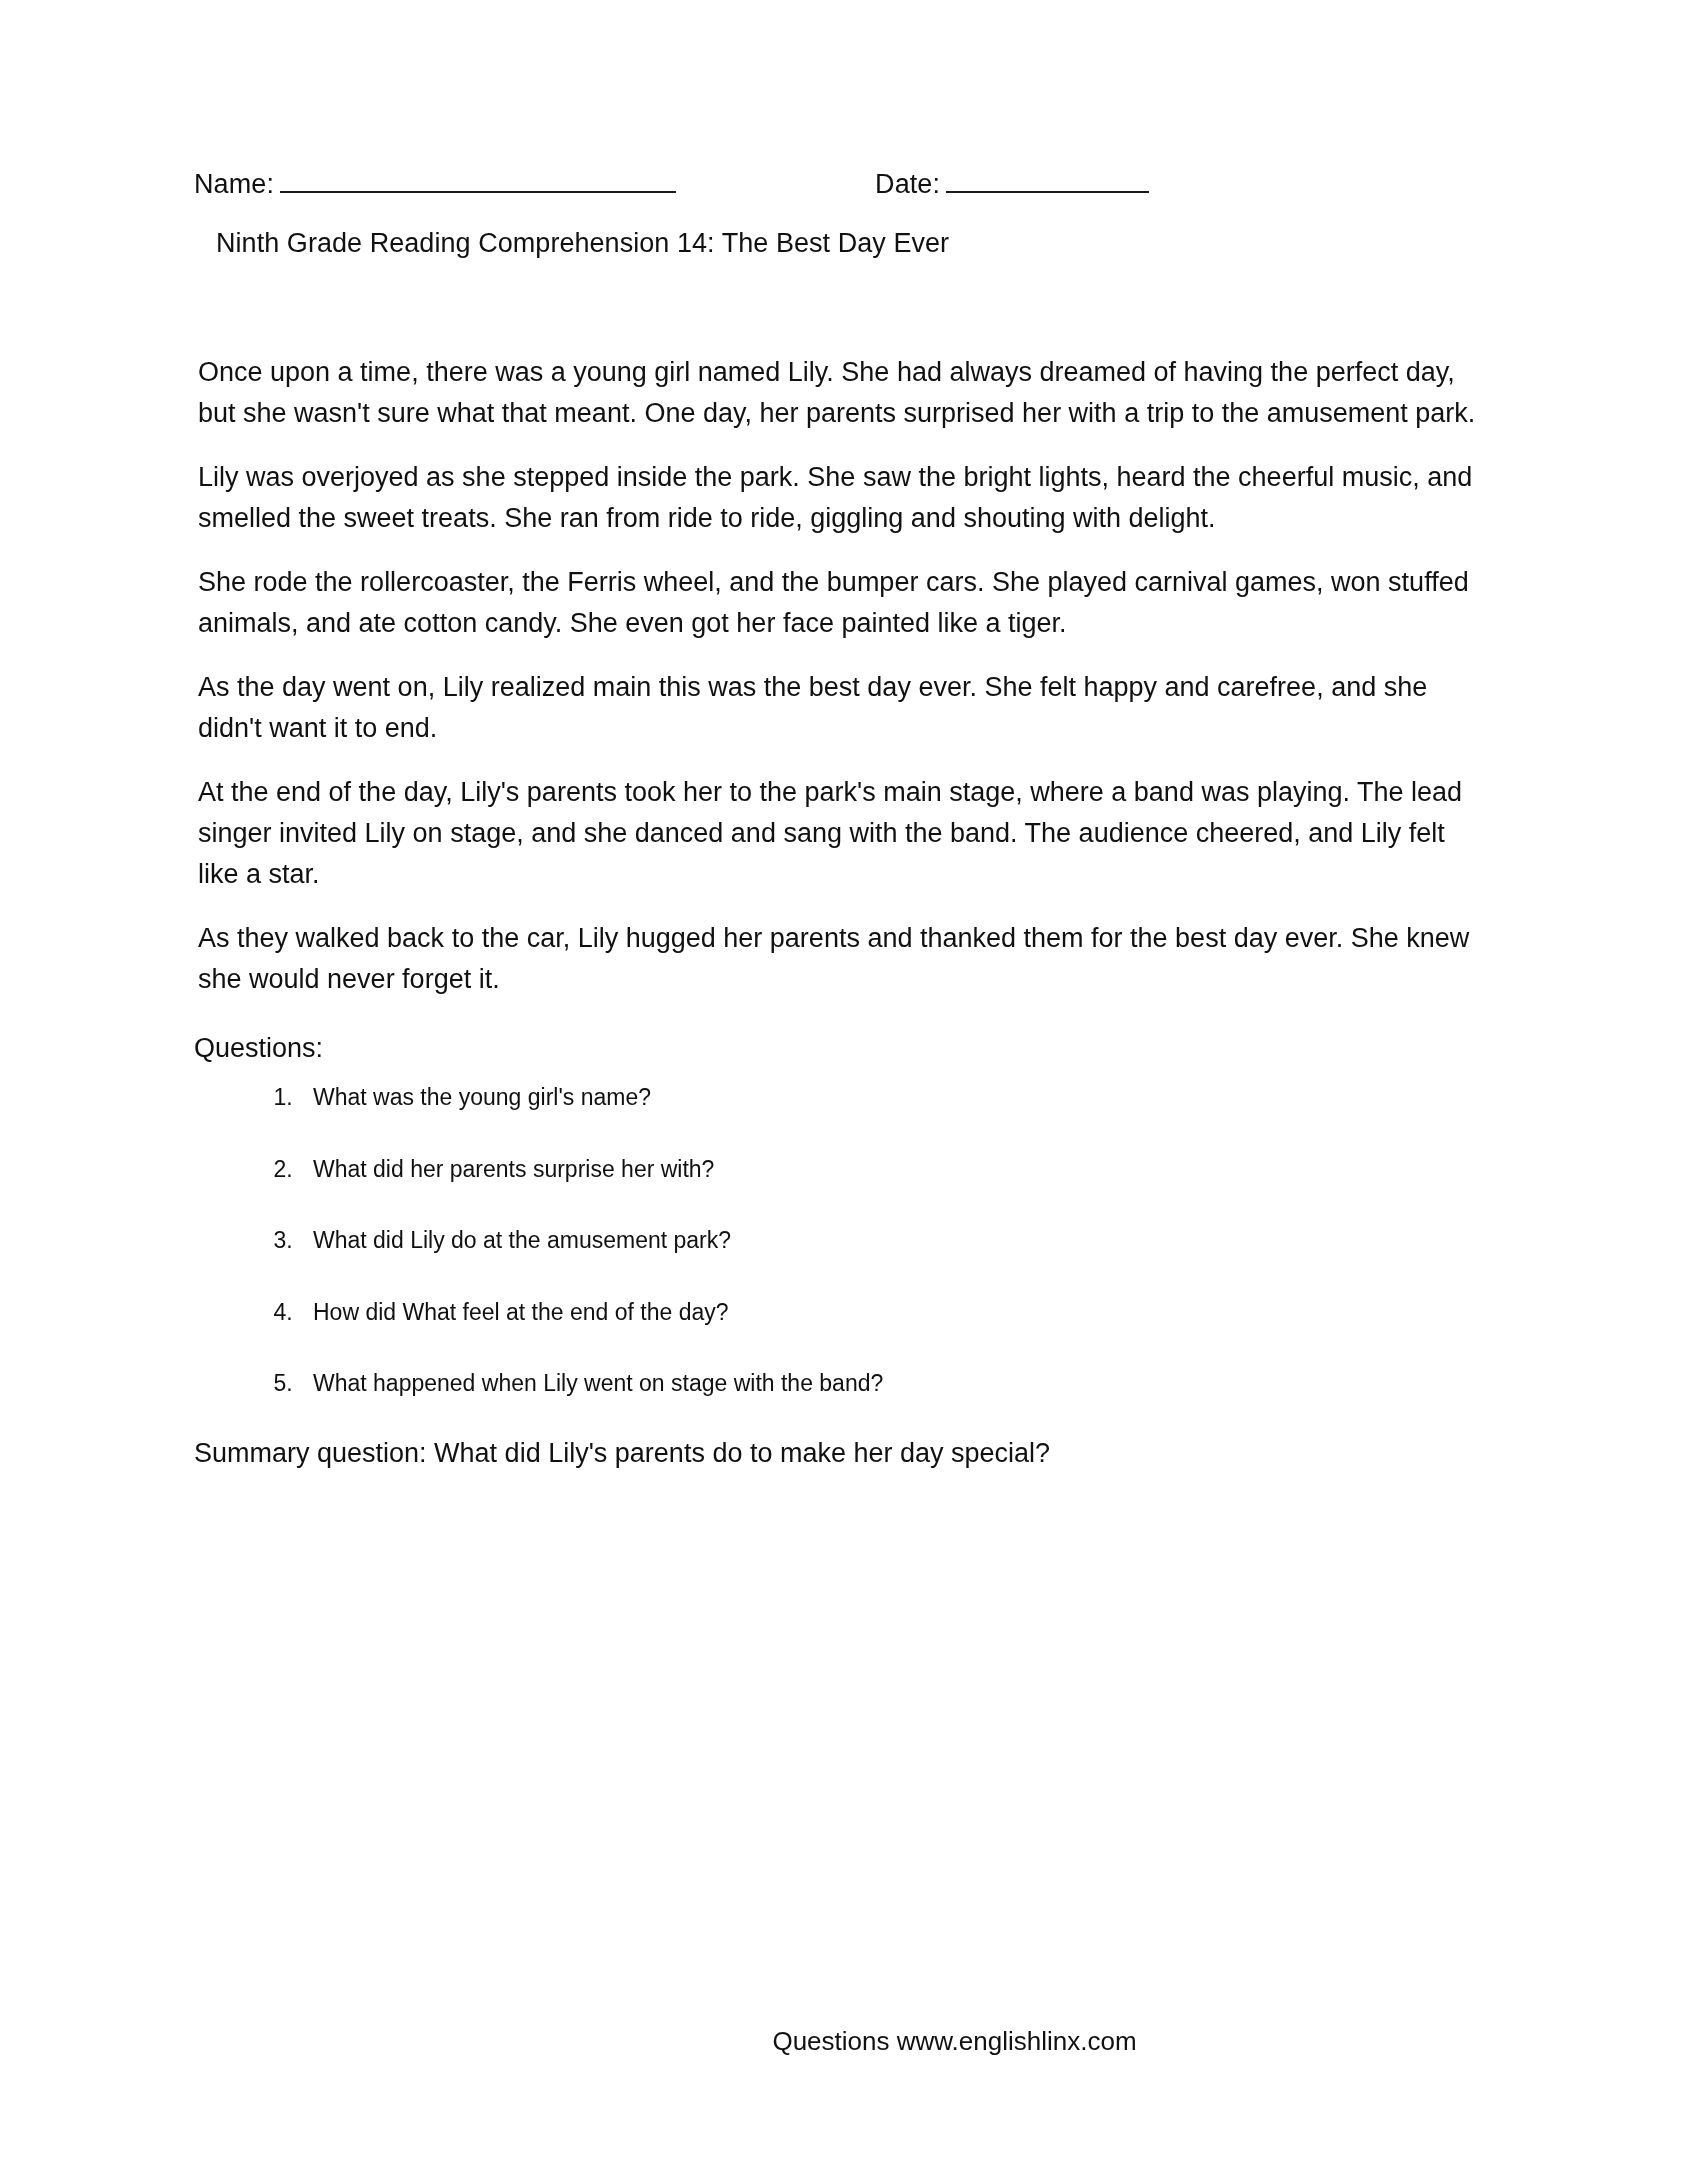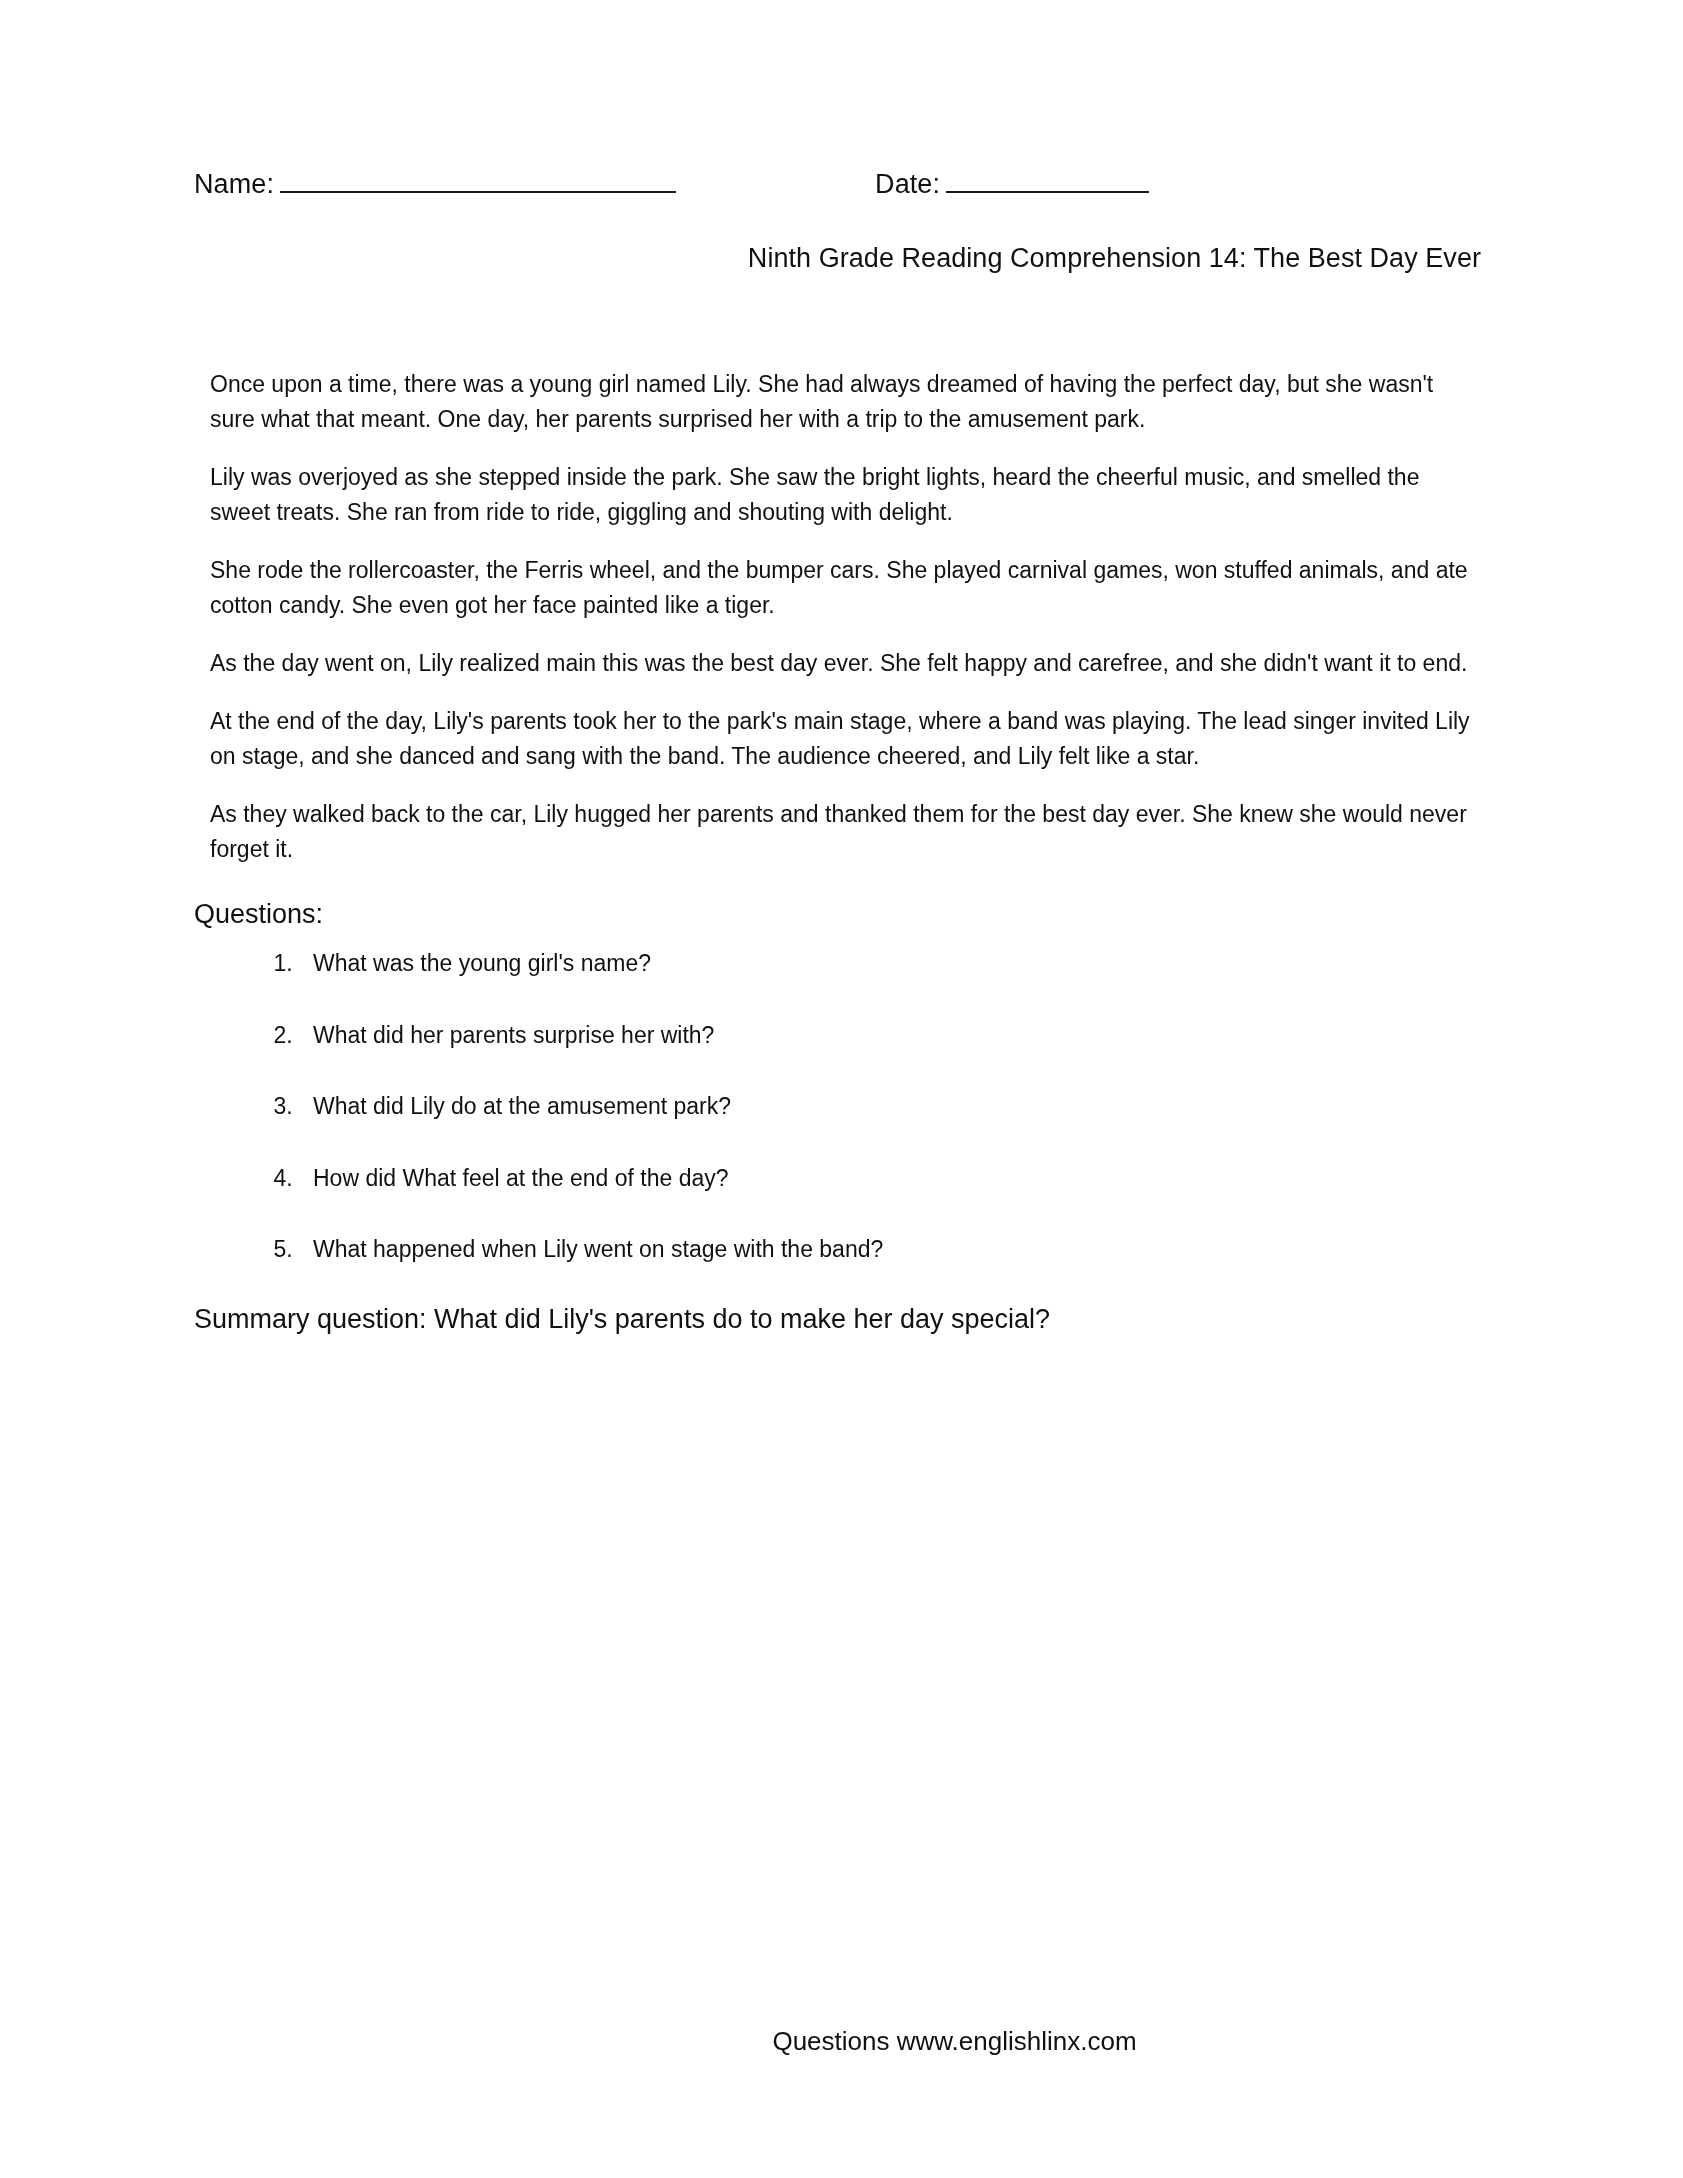--- a/index.html
+++ b/index.html
@@ -52,34 +52,34 @@
   .blank-line {
     display: inline-block;
     border-bottom: 2px solid #1a1a1a;
     height: 23px;
     margin-left: 6px;
   }
   .blank-name { width: 396px; }
   .blank-date { width: 203px; }
 
   .doc-title {
-    text-align: right;
+    text-align: left;
     font-size: 27px;
-    margin-top: 43px;
+    margin-top: 28px;
     margin-left: 22px;
     letter-spacing: 0.05px;
   }
 
   .body-text {
     margin-top: 93px;
   }
   .body-text p {
-    font-size: 23px;
+    font-size: 27px;
     line-height: 1.52;
-    margin: 0 0 23px 16px;
+    margin: 0 0 23px 4px;
     text-align: left;
   }
   .questions-label {
     font-size: 27px;
     margin: 33px 0 16px 0;
   }
   ol.questions {
     margin: 0;
     padding-left: 105px;
     font-size: 23px;

